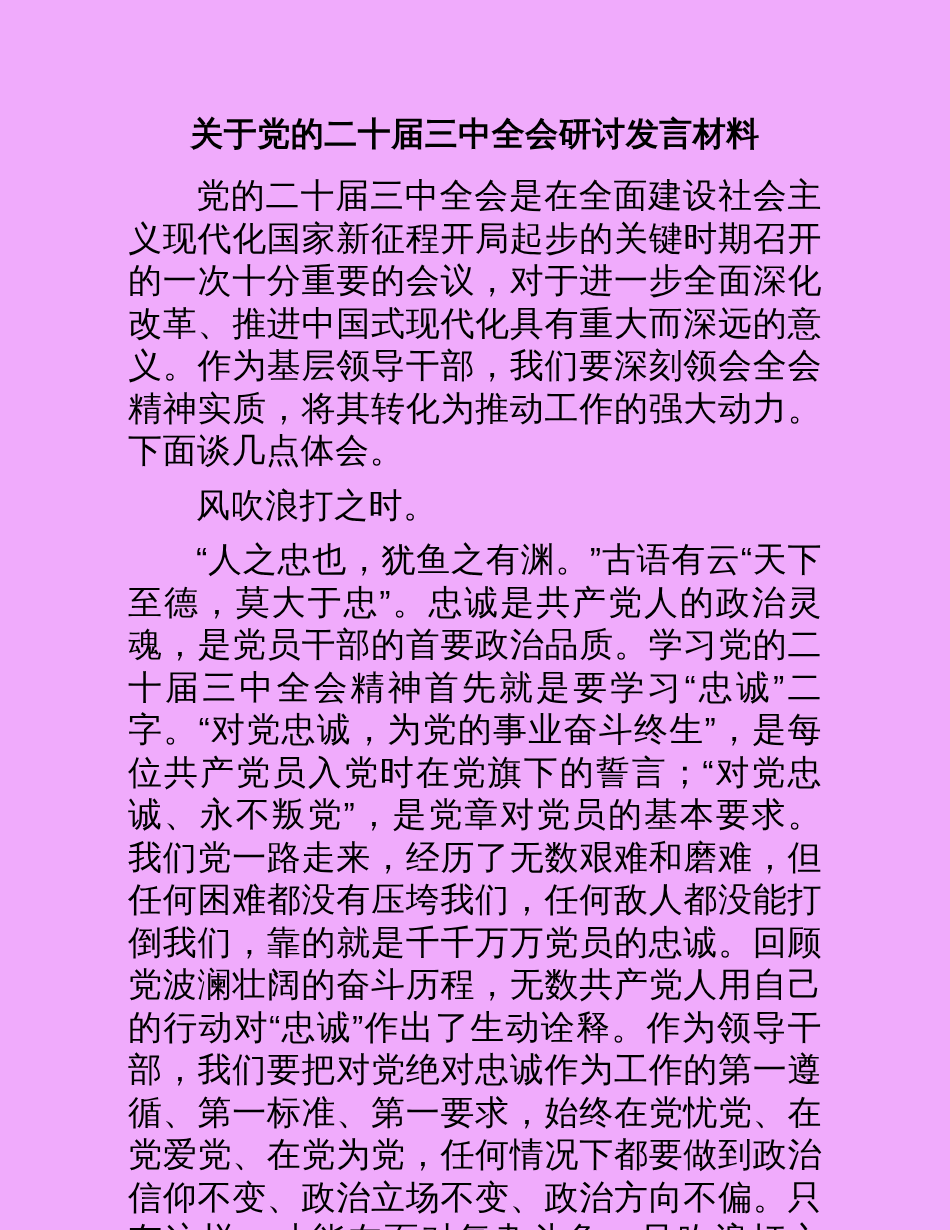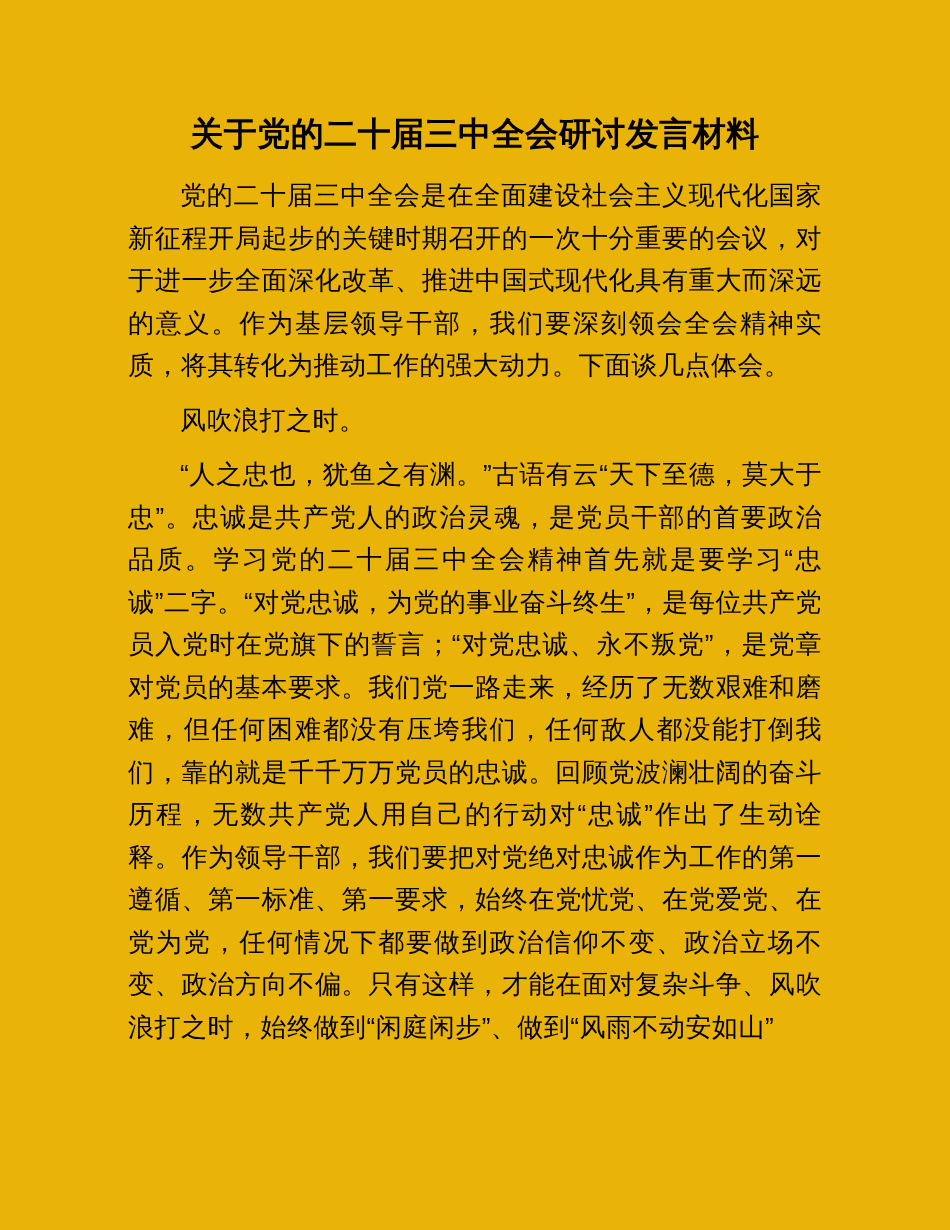--- a/index.html
+++ b/index.html
@@ -4,39 +4,39 @@
 <style>
   html, body {
     margin: 0;
     padding: 0;
     background: #ffffff;
   }
   .page {
     position: relative;
     width: 950px;
     height: 1230px;
-    background: #eab308;
+    background: #f0abfc;
     box-sizing: border-box;
     padding: 112px 128px 40px 128px;
     overflow: hidden;
     font-family: "Liberation Sans", "DejaVu Sans", sans-serif;
     color: #000000;
   }
   .doc-title {
     margin: 0 0 18px 0;
     font-size: 33px;
     font-weight: bold;
     line-height: 44px;
     text-align: center;
     letter-spacing: 0.5px;
     color: #000000;
   }
   .doc-para {
     margin: 0 0 12px 0;
-    font-size: 26px;
+    font-size: 34px;
     line-height: 42.5px;
     text-align: justify;
     text-justify: inter-ideograph;
     text-indent: 2em;
     letter-spacing: 0.5px;
     word-break: break-all;
     color: #000000;
   }
 </style>
 </head>

